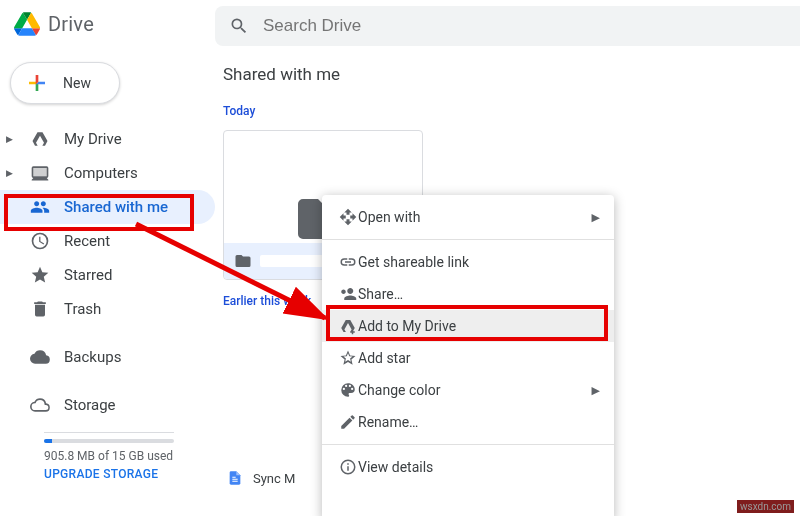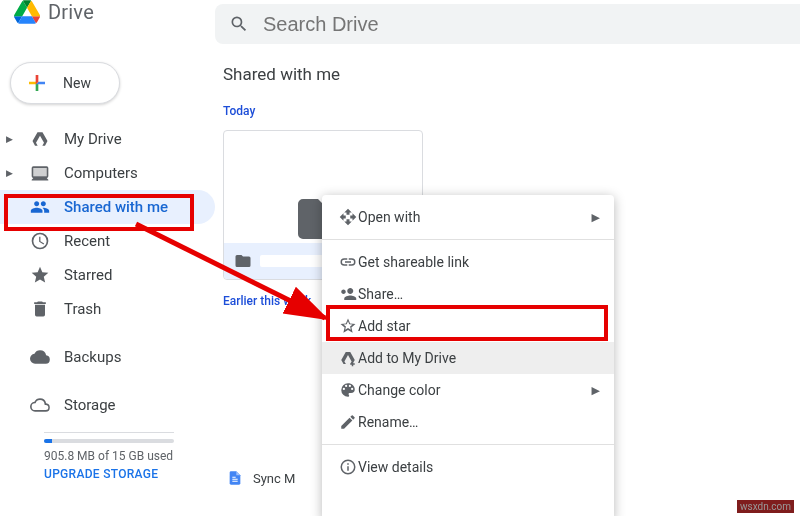--- a/index.html
+++ b/index.html
@@ -1,23 +1,23 @@
 <!DOCTYPE html>
 <html><head>
 <meta charset="utf-8">
 <style>
   * { box-sizing: border-box; margin: 0; padding: 0; }
   body { font-family: Roboto, Arial, sans-serif; font-size: 13px; color: #3c4043; width: 800px; height: 516px; overflow: hidden; background: #fff; position: relative; }
-  .topbar { display: flex; align-items: flex-start; height: 48px; }
+  .topbar { display: flex; align-items: center; height: 48px; }
   .logo-area { display: flex; align-items: center; width: 215px; padding-left: 14px; gap: 8px; }
   .drive-logo { width: 26px; height: 24px; }
   .app-title { font-size: 20px; color: #5f6368; letter-spacing: 0.2px; }
   .searchbar { flex: 1; background: #f1f3f4; border-radius: 8px 0 0 8px; height: 40px; display: flex; align-items: center; padding: 0 14px; gap: 14px; margin-top: 4px; }
   .search-ico { color: #5f6368; }
-  .search-input { border: none; background: transparent; font-size: 20px; color: #5f6368; outline: none; flex: 1; }
+  .search-input { border: none; background: transparent; font-size: 17px; color: #5f6368; outline: none; flex: 1; }
 
   .layout { display: flex; height: calc(100% - 48px); }
   .sidebar { width: 215px; padding-top: 14px; position: relative; }
   .new-btn { display: flex; align-items: center; gap: 14px; background: #fff; border: 1px solid #dadce0; border-radius: 24px; padding: 8px 22px 8px 14px; margin-left: 10px; width: 110px; box-shadow: 0 1px 3px rgba(0,0,0,0.18); font-size: 14px; color: #3c4043; cursor: pointer; }
   .plus-ico { width: 24px; height: 24px; }
 
   .nav { margin-top: 18px; }
   .nav-row { display: flex; align-items: center; height: 34px; padding-left: 6px; gap: 12px; border-radius: 0 17px 17px 0; cursor: pointer; color: #5f6368; }
   .nav-row .caret { width: 10px; color: #5f6368; font-size: 9px; visibility: hidden; }
   .nav-row.has-caret .caret { visibility: visible; }
@@ -248,35 +248,35 @@
     <span>Get shareable link</span>
   </div>
   <div class="ctx-row">
     <span class="c-ico">
         <svg width="18" height="18" viewBox="0 0 24 24">
           <path fill="currentColor" d="M15 12c2.21 0 4-1.79 4-4s-1.79-4-4-4-4 1.79-4 4 1.79 4 4 4zm-9 0c1.66 0 3-1.34 3-3S7.66 6 6 6 3 7.34 3 9s1.34 3 3 3zm9 2c-2.67 0-8 1.34-8 4v2h16v-2c0-2.66-5.33-4-8-4z"></path>
         </svg>
       </span>
     <span>Share…</span>
   </div>
+  <div class="ctx-row sel">
+    <span class="c-ico">
+        <svg width="18" height="18" viewBox="0 0 24 24">
+          <path fill="currentColor" d="M15 4H9l-6 10.5L6 20h3.2l-2-3.5L12 8l4.8 8.5-2 3.5H18l3-5.5L15 4zM19 19v-2h-2v2h-2v2h2v2h2v-2h2v-2h-2z"></path>
+        </svg>
+      </span>
+    <span>Add to My Drive</span>
+  </div>
   <div class="ctx-row">
     <span class="c-ico">
         <svg width="18" height="18" viewBox="0 0 24 24">
           <path fill="currentColor" d="M12 17.27L18.18 21l-1.64-7.03L22 9.24l-7.19-.61L12 2 9.19 8.63 2 9.24l5.46 4.73L5.82 21 12 17.27zm0-2.45l-3.76 2.27 1-4.28-3.32-2.88 4.38-.38L12 5.5l1.71 4.04 4.38.38-3.32 2.88 1 4.28L12 14.82z"></path>
         </svg>
       </span>
     <span>Add star</span>
-  </div>
-  <div class="ctx-row sel">
-    <span class="c-ico">
-        <svg width="18" height="18" viewBox="0 0 24 24">
-          <path fill="currentColor" d="M15 4H9l-6 10.5L6 20h3.2l-2-3.5L12 8l4.8 8.5-2 3.5H18l3-5.5L15 4zM19 19v-2h-2v2h-2v2h2v2h2v-2h2v-2h-2z"></path>
-        </svg>
-      </span>
-    <span>Add to My Drive</span>
   </div>
   <div class="ctx-row">
     <span class="c-ico">
         <svg width="18" height="18" viewBox="0 0 24 24">
           <path fill="currentColor" d="M12 3a9 9 0 0 0 0 18c.83 0 1.5-.67 1.5-1.5 0-.39-.15-.74-.39-1.01-.23-.26-.38-.61-.38-.99 0-.83.67-1.5 1.5-1.5H16a5 5 0 0 0 5-5c0-4.42-4.03-8-9-8zm-5.5 9a1.5 1.5 0 1 1 0-3 1.5 1.5 0 0 1 0 3zm3-4a1.5 1.5 0 1 1 0-3 1.5 1.5 0 0 1 0 3zm5 0a1.5 1.5 0 1 1 0-3 1.5 1.5 0 0 1 0 3zm3 4a1.5 1.5 0 1 1 0-3 1.5 1.5 0 0 1 0 3z"></path>
         </svg>
       </span>
     <span>Change color</span>
     <span class="chev">▶</span>
   </div>

